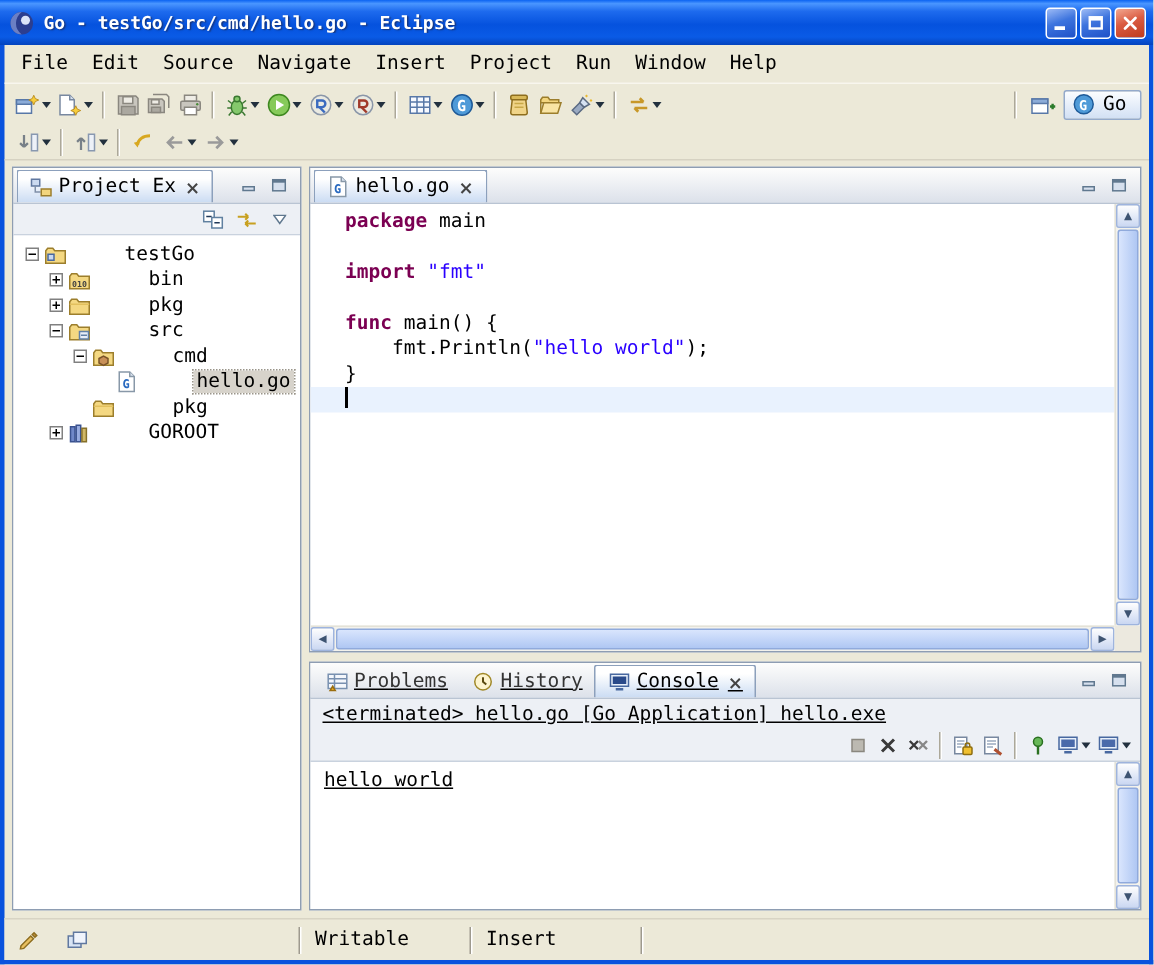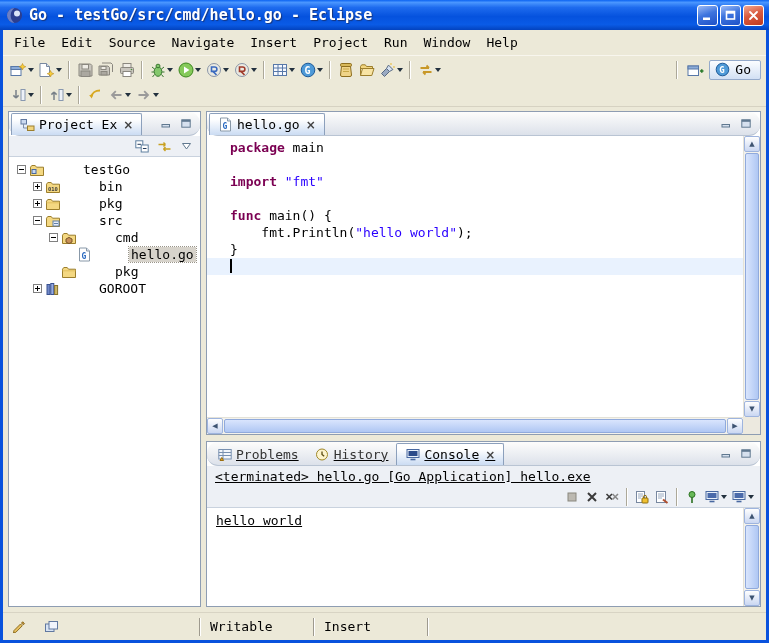--- a/index.html
+++ b/index.html
@@ -3,21 +3,21 @@
 <meta charset="utf-8">
 <style>
 *{margin:0;padding:0;box-sizing:border-box;}
 html,body{width:769px;height:643px;overflow:hidden;}
 body{font-family:"DejaVu Sans Mono","Liberation Mono",monospace;font-size:13px;color:#000;background:#ECE9D8;}
 .window{width:769px;height:643px;display:flex;flex-direction:column;}
 
 .titlebar{height:30px;flex:0 0 30px;display:flex;align-items:center;padding:0 5px 0 6px;
  background:linear-gradient(180deg,#0B63F2 0%,#4A96FF 8%,#1E6BEE 25%,#0552DE 55%,#0A5BE6 82%,#0343BE 100%);}
 .title-icon{width:18px;height:18px;margin-right:5px;display:flex;align-items:center;}
-.title-text{color:#fff;font-weight:bold;font-size:15px;flex:1;white-space:nowrap;overflow:hidden;text-shadow:1px 1px 1px #16357C;}
+.title-text{color:#fff;font-weight:bold;font-size:12px;flex:1;white-space:nowrap;overflow:hidden;text-shadow:1px 1px 1px #16357C;}
 .title-btns{display:flex;gap:2px;}
 .tb-btn{width:21px;height:21px;border:1px solid #fff;border-radius:3px;display:flex;align-items:center;justify-content:center;}
 .tb-btn.minb,.tb-btn.maxb{background:linear-gradient(160deg,#9DBBF6 0%,#3D74DE 45%,#1E51C8 100%);}
 .tb-btn.closeb{background:linear-gradient(160deg,#F2A890 0%,#DA5B41 45%,#BE3A1E 100%);}
 
 .frame{flex:1;display:flex;flex-direction:column;border-left:3px solid #0952DD;border-right:3px solid #0952DD;border-bottom:3px solid #0952DD;background:#ECE9D8;min-height:0;}
 .menubar{height:25px;flex:0 0 25px;display:flex;align-items:center;padding-left:3px;}
 .menu-item{padding:3px 8px;white-space:nowrap;}
 .toolbar{display:flex;align-items:center;padding:0 5px;}
 .toolbar.main{height:29px;flex:0 0 29px;border-top:1px solid #F8F6EE;}
@@ -29,21 +29,21 @@
 .tsep{width:2px;height:18px;border-left:1px solid #ACA899;border-right:1px solid #fff;margin:0 4px;flex:0 0 2px;}
 .persp{margin-left:auto;display:flex;align-items:center;gap:3px;}
 .persp-btn{display:flex;align-items:center;gap:4px;border:1px solid #94AACB;background:linear-gradient(#FBFDFF,#D2E0F4);border-radius:2px;padding:1px 9px 1px 4px;}
 
 .main{flex:1;display:flex;padding:4px 5px 5px 5px;gap:5px;min-height:0;}
 .panel{border:1px solid #8E9DB2;background:#fff;display:flex;flex-direction:column;min-height:0;min-width:0;}
 .left-panel{width:193px;flex:0 0 193px;}
 .right-col{flex:1;display:flex;flex-direction:column;gap:6px;min-width:0;}
 .editor-panel{flex:0 0 324px;}
 .console-panel{flex:1;text-decoration:underline;}
-.tabbar{height:24px;flex:0 0 24px;background:linear-gradient(#FDFDFC,#DCE1EA);display:flex;align-items:flex-end;padding:0 2px;border-bottom:1px solid #B9C4D3;border-radius:11px;}
+.tabbar{height:24px;flex:0 0 24px;background:linear-gradient(#FDFDFC,#DCE1EA);display:flex;align-items:flex-end;padding:0 2px;border-bottom:1px solid #B9C4D3;}
 .tabs-holder{display:flex;align-items:flex-end;height:100%;}
 .tab{height:22px;display:flex;align-items:center;gap:4px;padding:0 8px;color:#333;white-space:nowrap;}
 .tab.active{background:linear-gradient(#FFFFFF 25%,#CBDCF3);border:1px solid #8CA0BC;border-bottom:none;border-radius:2px 2px 0 0;color:#000;}
 .tab .ticon{width:15px;height:15px;}
 .tab-close{font-family:"DejaVu Sans",sans-serif;font-size:12px;font-weight:bold;color:#444;margin-left:2px;line-height:1;}
 .viewbtns{margin-left:auto;display:flex;align-items:center;gap:4px;padding:0 4px 5px 0;}
 .vbtn{width:16px;height:14px;display:flex;align-items:center;justify-content:center;}
 .view-toolbar{height:21px;flex:0 0 21px;background:#EDF0F5;border-bottom:1px solid #C9D2DE;display:flex;align-items:center;justify-content:flex-end;gap:6px;padding-right:6px;}
 
 .tree{flex:1;background:#fff;overflow:hidden;padding-top:4px;}

